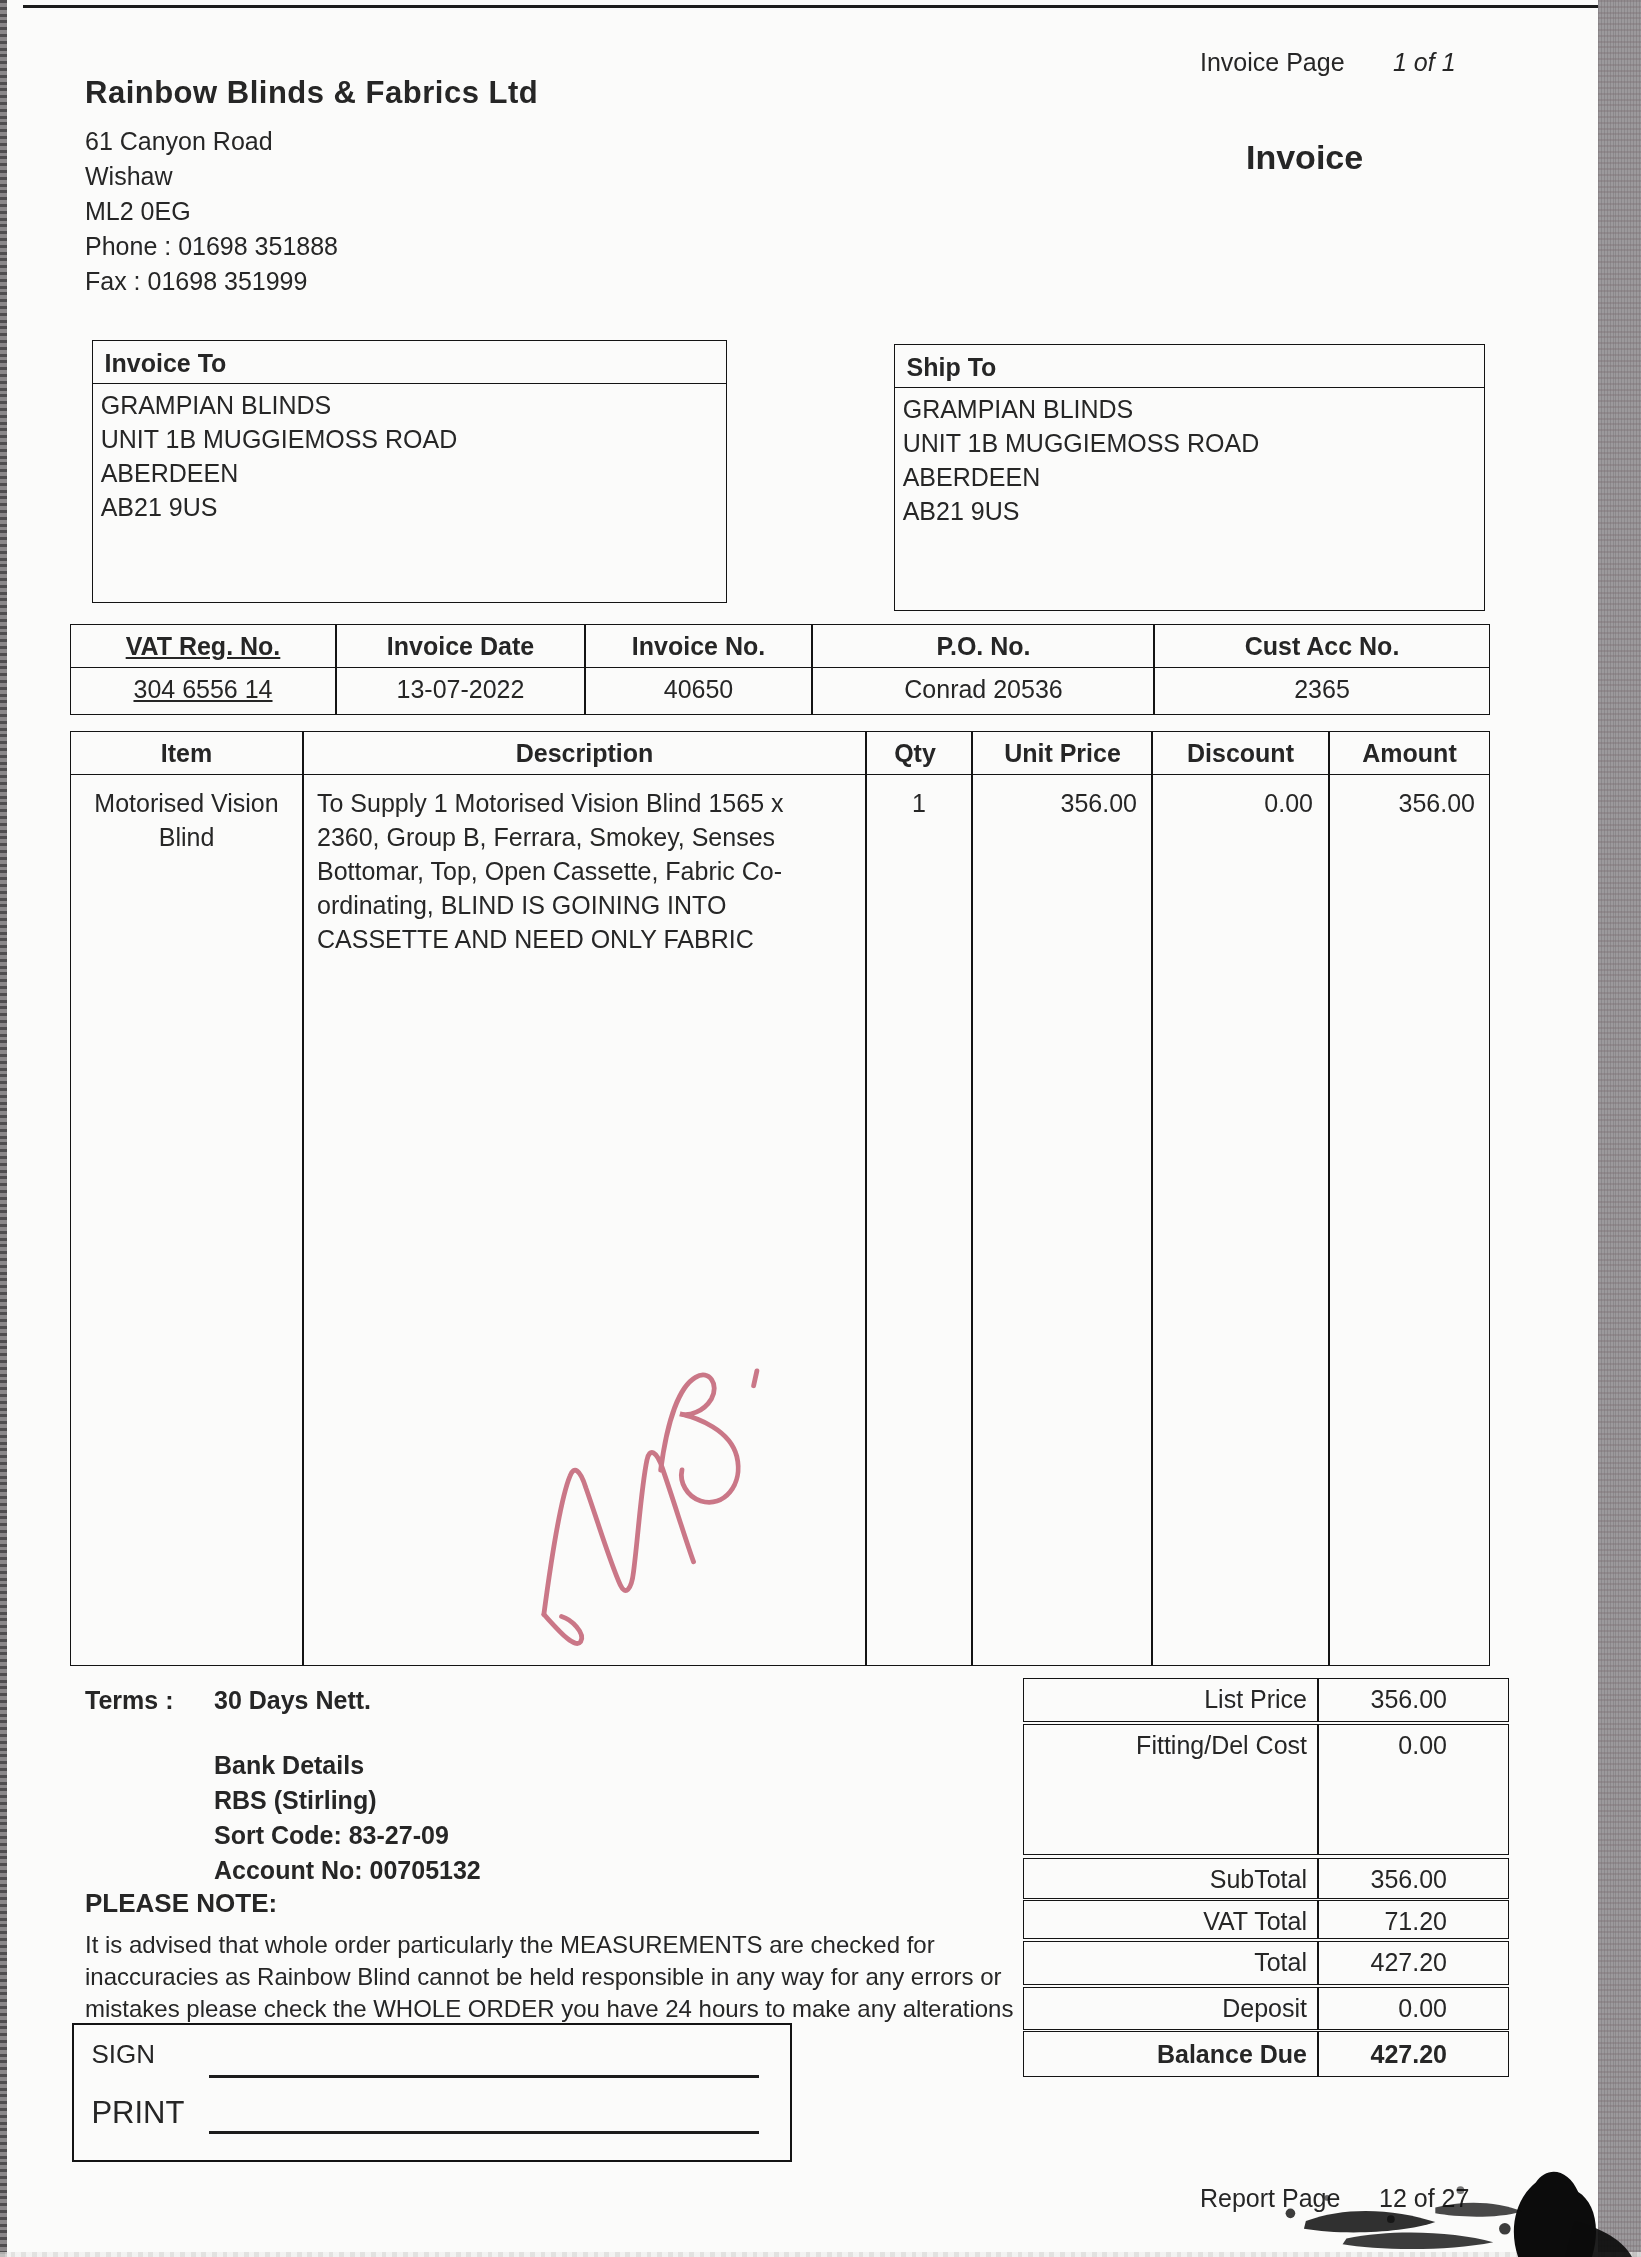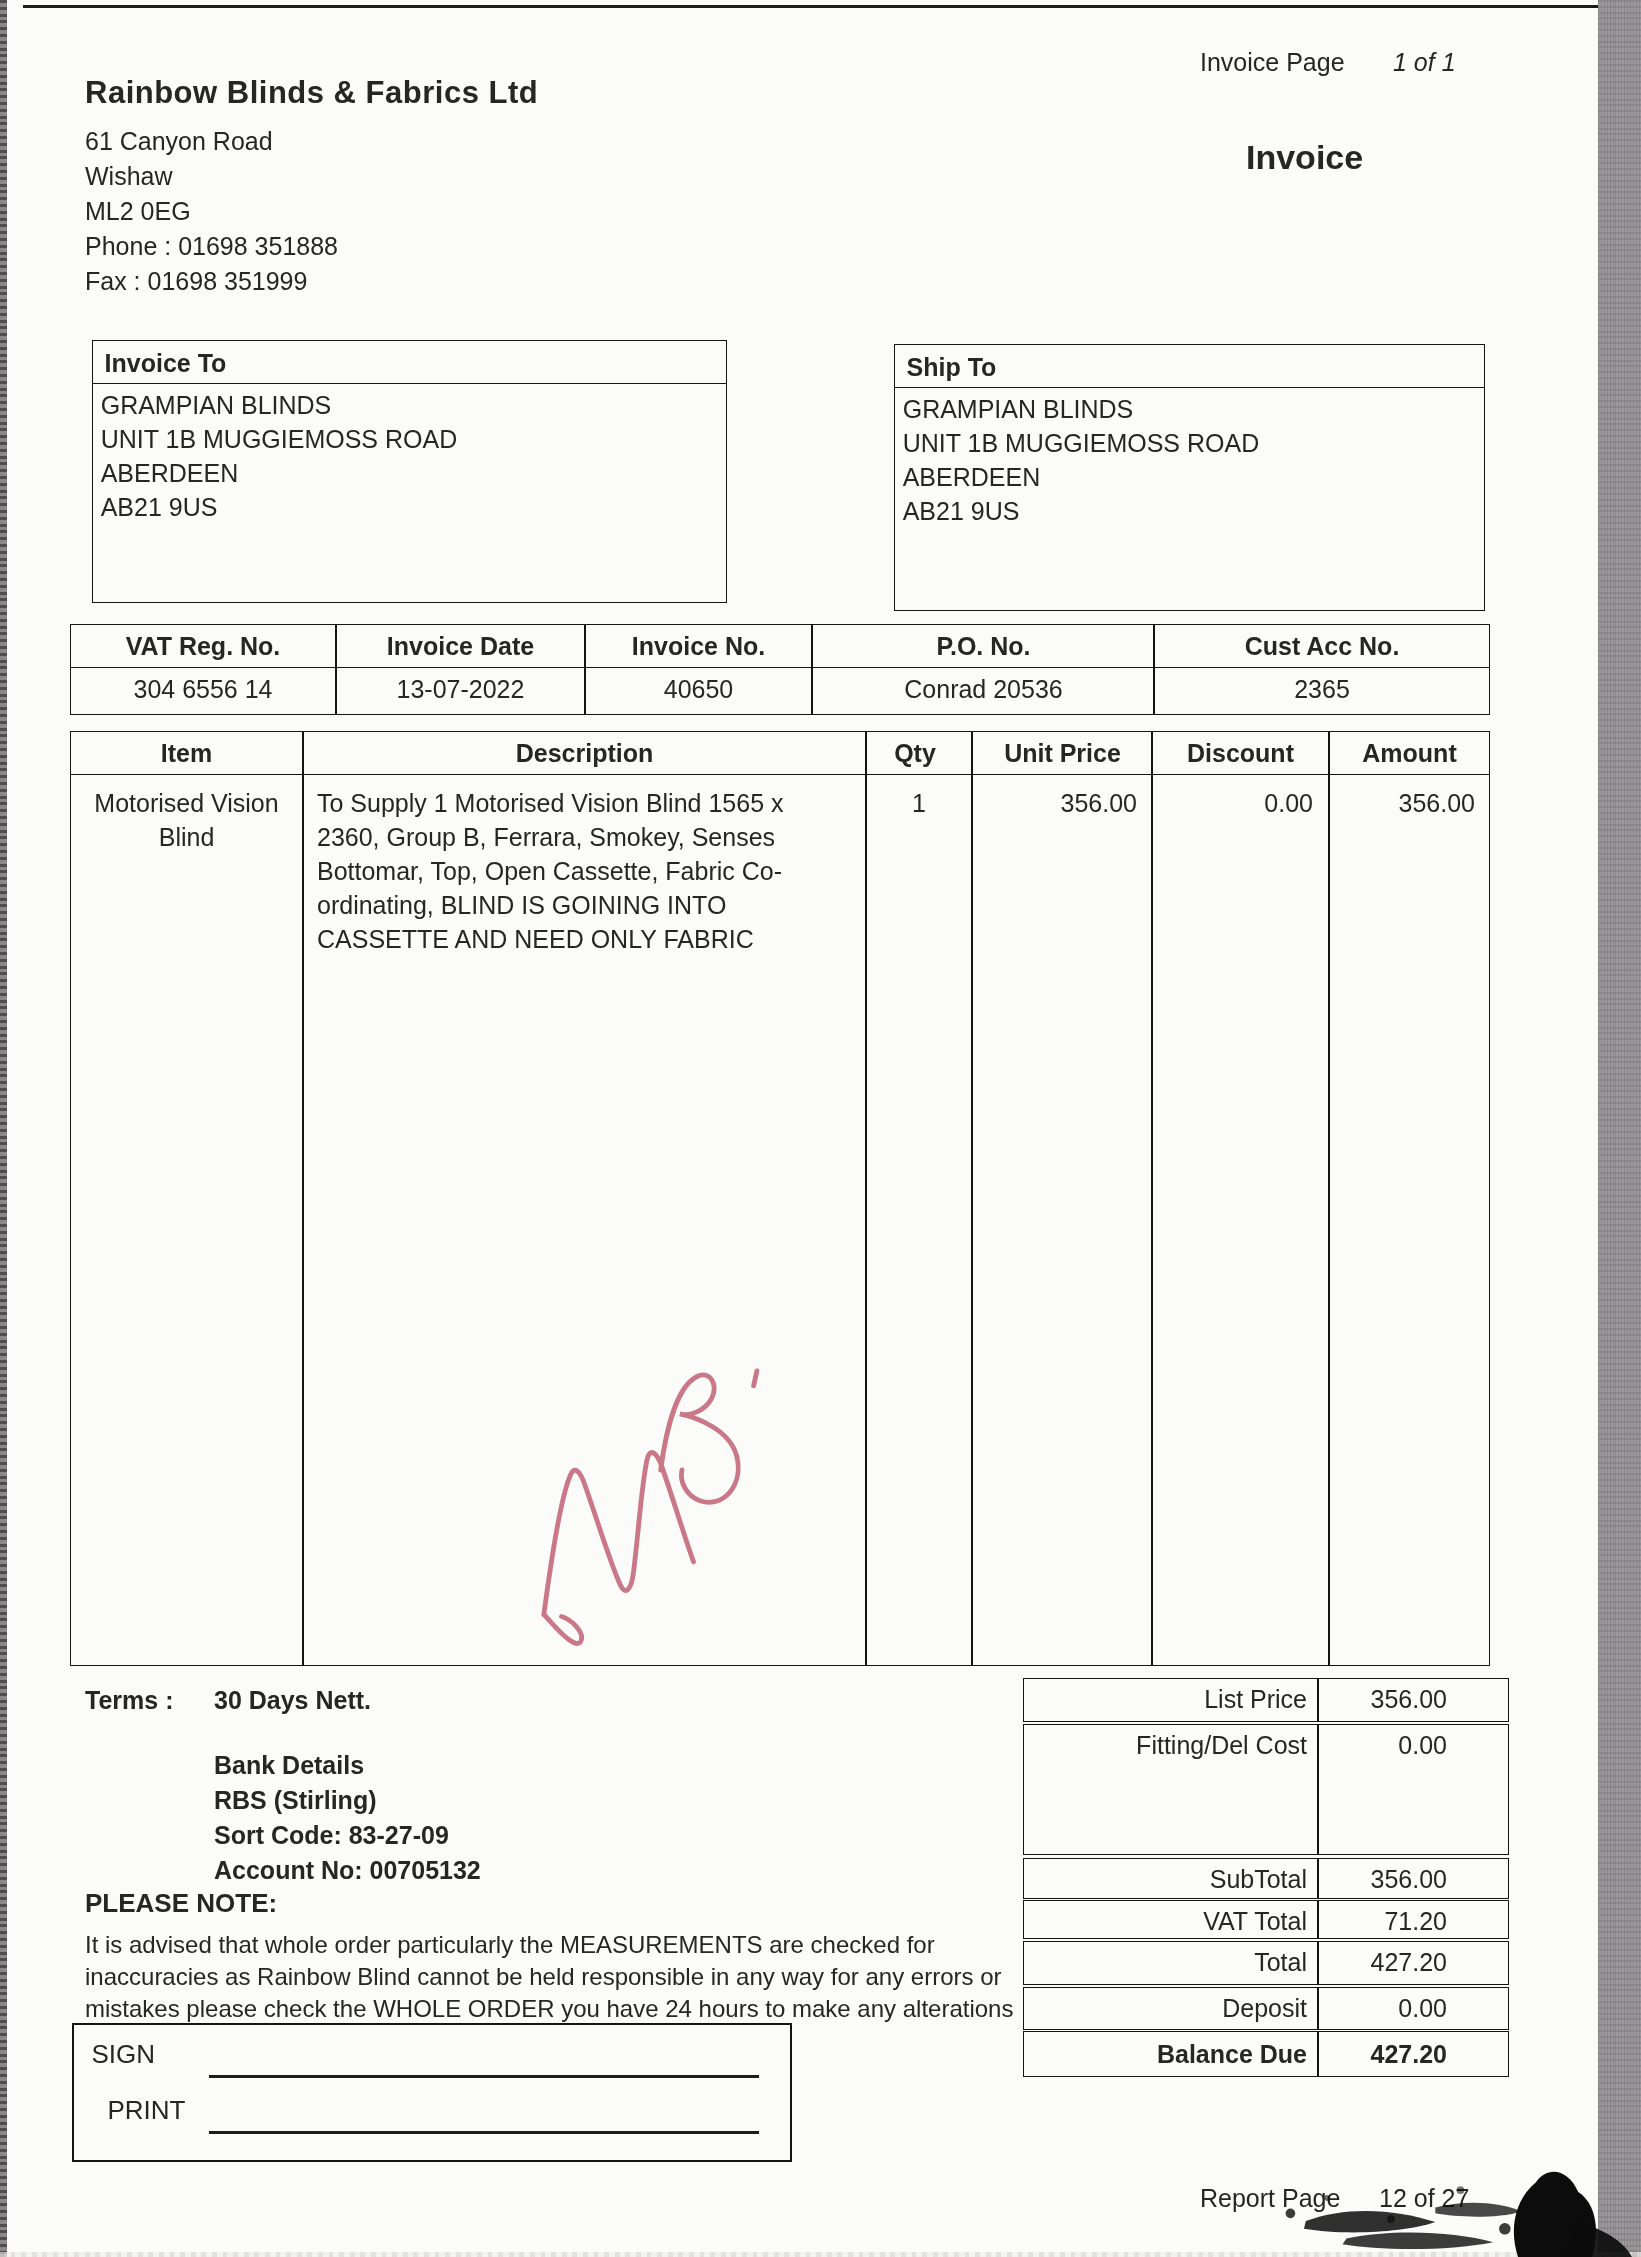--- a/index.html
+++ b/index.html
@@ -59,21 +59,21 @@
   .tot-value{position:absolute;left:294px;top:5.8px;width:147px;text-align:right;font-size:25px;}
   
   .terms-label{left:85px;top:1686px;font-size:25px;}
   .terms-value{left:214px;top:1686px;font-size:25px;}
   .bank-block{left:214px;top:1748px;font-size:25px;line-height:35px;}
   .note-heading{left:85px;top:1888px;font-size:26px;}
   .note-body{left:85px;top:1929px;font-size:24px;line-height:32px;}
   
   .sign-box{left:72px;top:2023px;width:716px;height:135px;border:2.9px solid #141414;}
   .sign-label{position:absolute;left:17.4px;top:13.5px;font-size:26px;}
-  .print-label{position:absolute;left:17.4px;top:70px;font-size:26px;margin-left:16px;}
+  .print-label{position:absolute;left:17.4px;top:70px;font-size:31px;}
   .sig-line{position:absolute;left:135px;width:550px;height:2.9px;background:#1c1c1c;}
   
   .report-label{left:1200px;top:2184px;font-size:25px;}
   .report-value{left:1379px;top:2184px;font-size:25px;}
   .mb-sign{left:512px;top:1344px;transform:rotate(-6deg);}
   .smudge{left:1246px;top:2161px;}
 </style>
 </head>
 <body>
 
@@ -108,21 +108,21 @@
   <div class="hd">Ship To</div>
   <div class="bd">
     <div>GRAMPIAN BLINDS</div>
     <div>UNIT 1B MUGGIEMOSS ROAD</div>
     <div>ABERDEEN</div>
     <div>AB21 9US</div>
   </div>
 </div>
 
 <div class="abs info-table">
-  <div class="abs info-cell" style="left:0;width:264px;">
+  <div class="abs info-cell" style="left:0;width:264px;text-decoration:underline;">
     <div class="h">VAT Reg. No.</div>
     <div class="v">304 6556 14</div>
   </div>
   <div class="abs vline" style="left:264px;"></div>
   <div class="abs info-cell" style="left:266px;width:247px;">
     <div class="h">Invoice Date</div>
     <div class="v">13-07-2022</div>
   </div>
   <div class="abs vline" style="left:513px;"></div>
   <div class="abs info-cell" style="left:515px;width:225px;">

